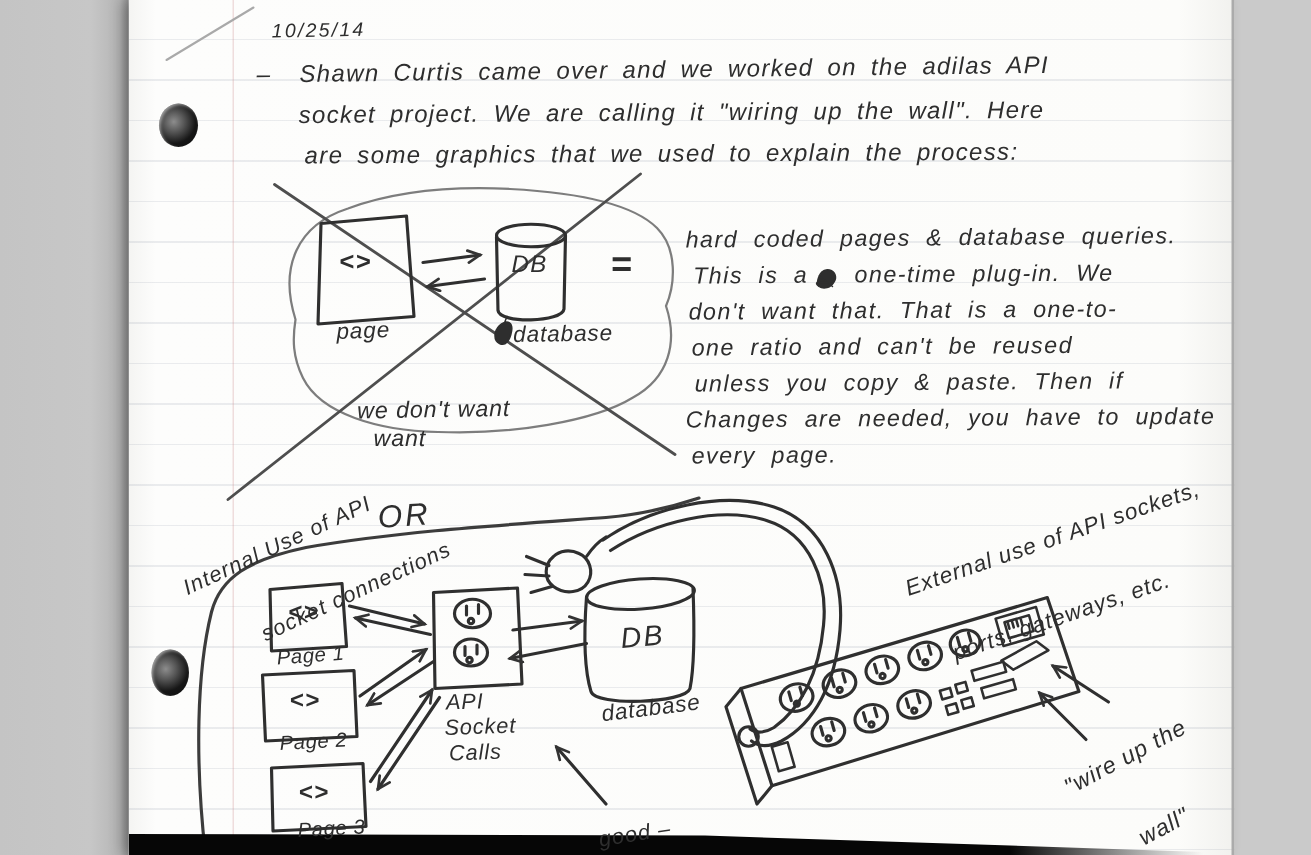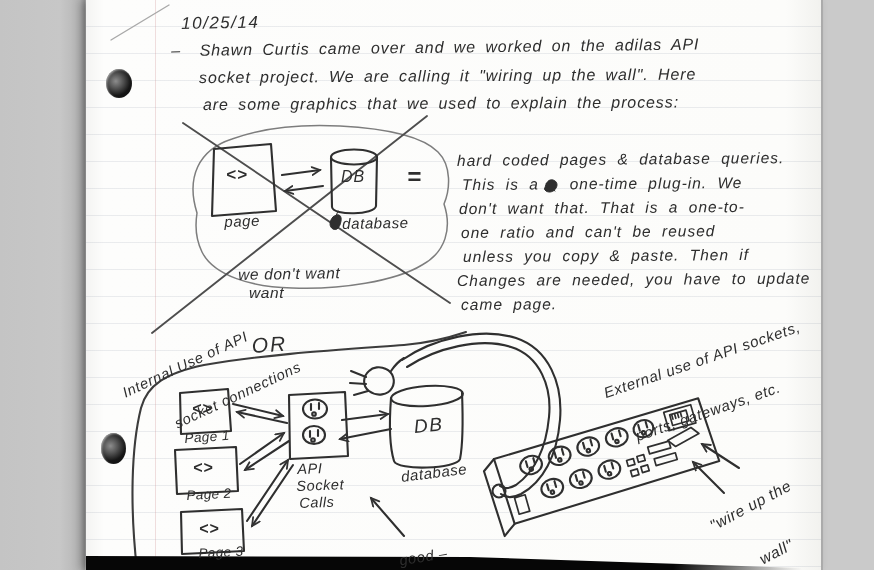--- a/index.html
+++ b/index.html
@@ -183,41 +183,41 @@
         <g>
           <path d="M724,493 L693,462" marker-end="url(#ah)"></path>
           <path d="M739,468 L702,444" marker-end="url(#ah)"></path>
         </g>
       </g>
     </g>
 
     <path d="M86,556 L470,557 L802,568 L802,570 L86,570 Z" fill="url(#barG)"></path>
   </svg>
 
-  <div class="t" style="left:181px;top:14px;font-size:17px;letter-spacing:1.5px;transform:rotate(-1deg);">10/25/14</div>
+  <div class="t" style="left:181px;top:14px;font-size:13px;letter-spacing:1.5px;transform:rotate(-1deg);">10/25/14</div>
 
   <div class="t intro" style="left:171px;top:42px;transform:rotate(-0.7deg);">–  Shawn Curtis came over and we worked on the adilas API</div>
   <div class="t intro" style="left:199px;top:69px;transform:rotate(-0.4deg);">socket project. We are calling it "wiring up the wall". Here</div>
   <div class="t intro" style="left:203px;top:96px;transform:rotate(-0.3deg);">are some graphics that we used to explain the process:</div>
 
   <div class="t glyph" style="left:226px;top:165px;font-size:17px;">&lt;&gt;</div>
   <div class="t lbl" style="left:224px;top:213px;font-size:15px;transform:rotate(-2deg);">page</div>
   <div class="t" style="left:341px;top:168px;font-size:16px;letter-spacing:1px;">DB</div>
   <div class="t lbl" style="left:342px;top:215px;font-size:15px;transform:rotate(-1deg);">database</div>
   <div class="t" style="left:407px;top:163px;font-size:24px;font-weight:bold;">=</div>
   <div class="t lbl" style="left:238px;top:266px;font-size:15.5px;transform:rotate(-1deg);">we don't want</div>
   <div class="t lbl" style="left:249px;top:284px;font-size:15.5px;">want</div>
 
   <div class="t para" style="left:457px;top:152px;transform:rotate(-0.5deg);">hard coded pages &amp; database queries.</div>
   <div class="t para" style="left:462px;top:176px;transform:rotate(-0.4deg);">This is a   one-time plug-in. We</div>
   <div class="t para" style="left:459px;top:200px;transform:rotate(-0.4deg);">don't want that. That is a one-to-</div>
   <div class="t para" style="left:461px;top:224px;transform:rotate(-0.4deg);">one ratio and can't be reused</div>
   <div class="t para" style="left:463px;top:248px;transform:rotate(-0.4deg);">unless you copy &amp; paste. Then if</div>
   <div class="t para" style="left:457px;top:272px;transform:rotate(-0.4deg);">Changes are needed, you have to update</div>
-  <div class="t para" style="left:461px;top:296px;transform:rotate(-0.4deg);">came page.</div>
+  <div class="t para" style="left:461px;top:296px;transform:rotate(-0.4deg);">every page.</div>
 
   <div class="t" style="left:106px;top:356px;font-size:14.5px;letter-spacing:0.8px;transform:rotate(-25deg);">
     <div>Internal Use of API</div>
     <div style="margin-left:34px;">socket connections</div>
   </div>
 
   <div class="t" style="left:251px;top:334px;font-size:21px;letter-spacing:2px;transform:rotate(-4deg);">OR</div>
 
   <div class="t glyph" style="left:192px;top:400px;">&lt;&gt;</div>
   <div class="t small" style="left:184px;top:431px;transform:rotate(-4deg);">Page 1</div>

